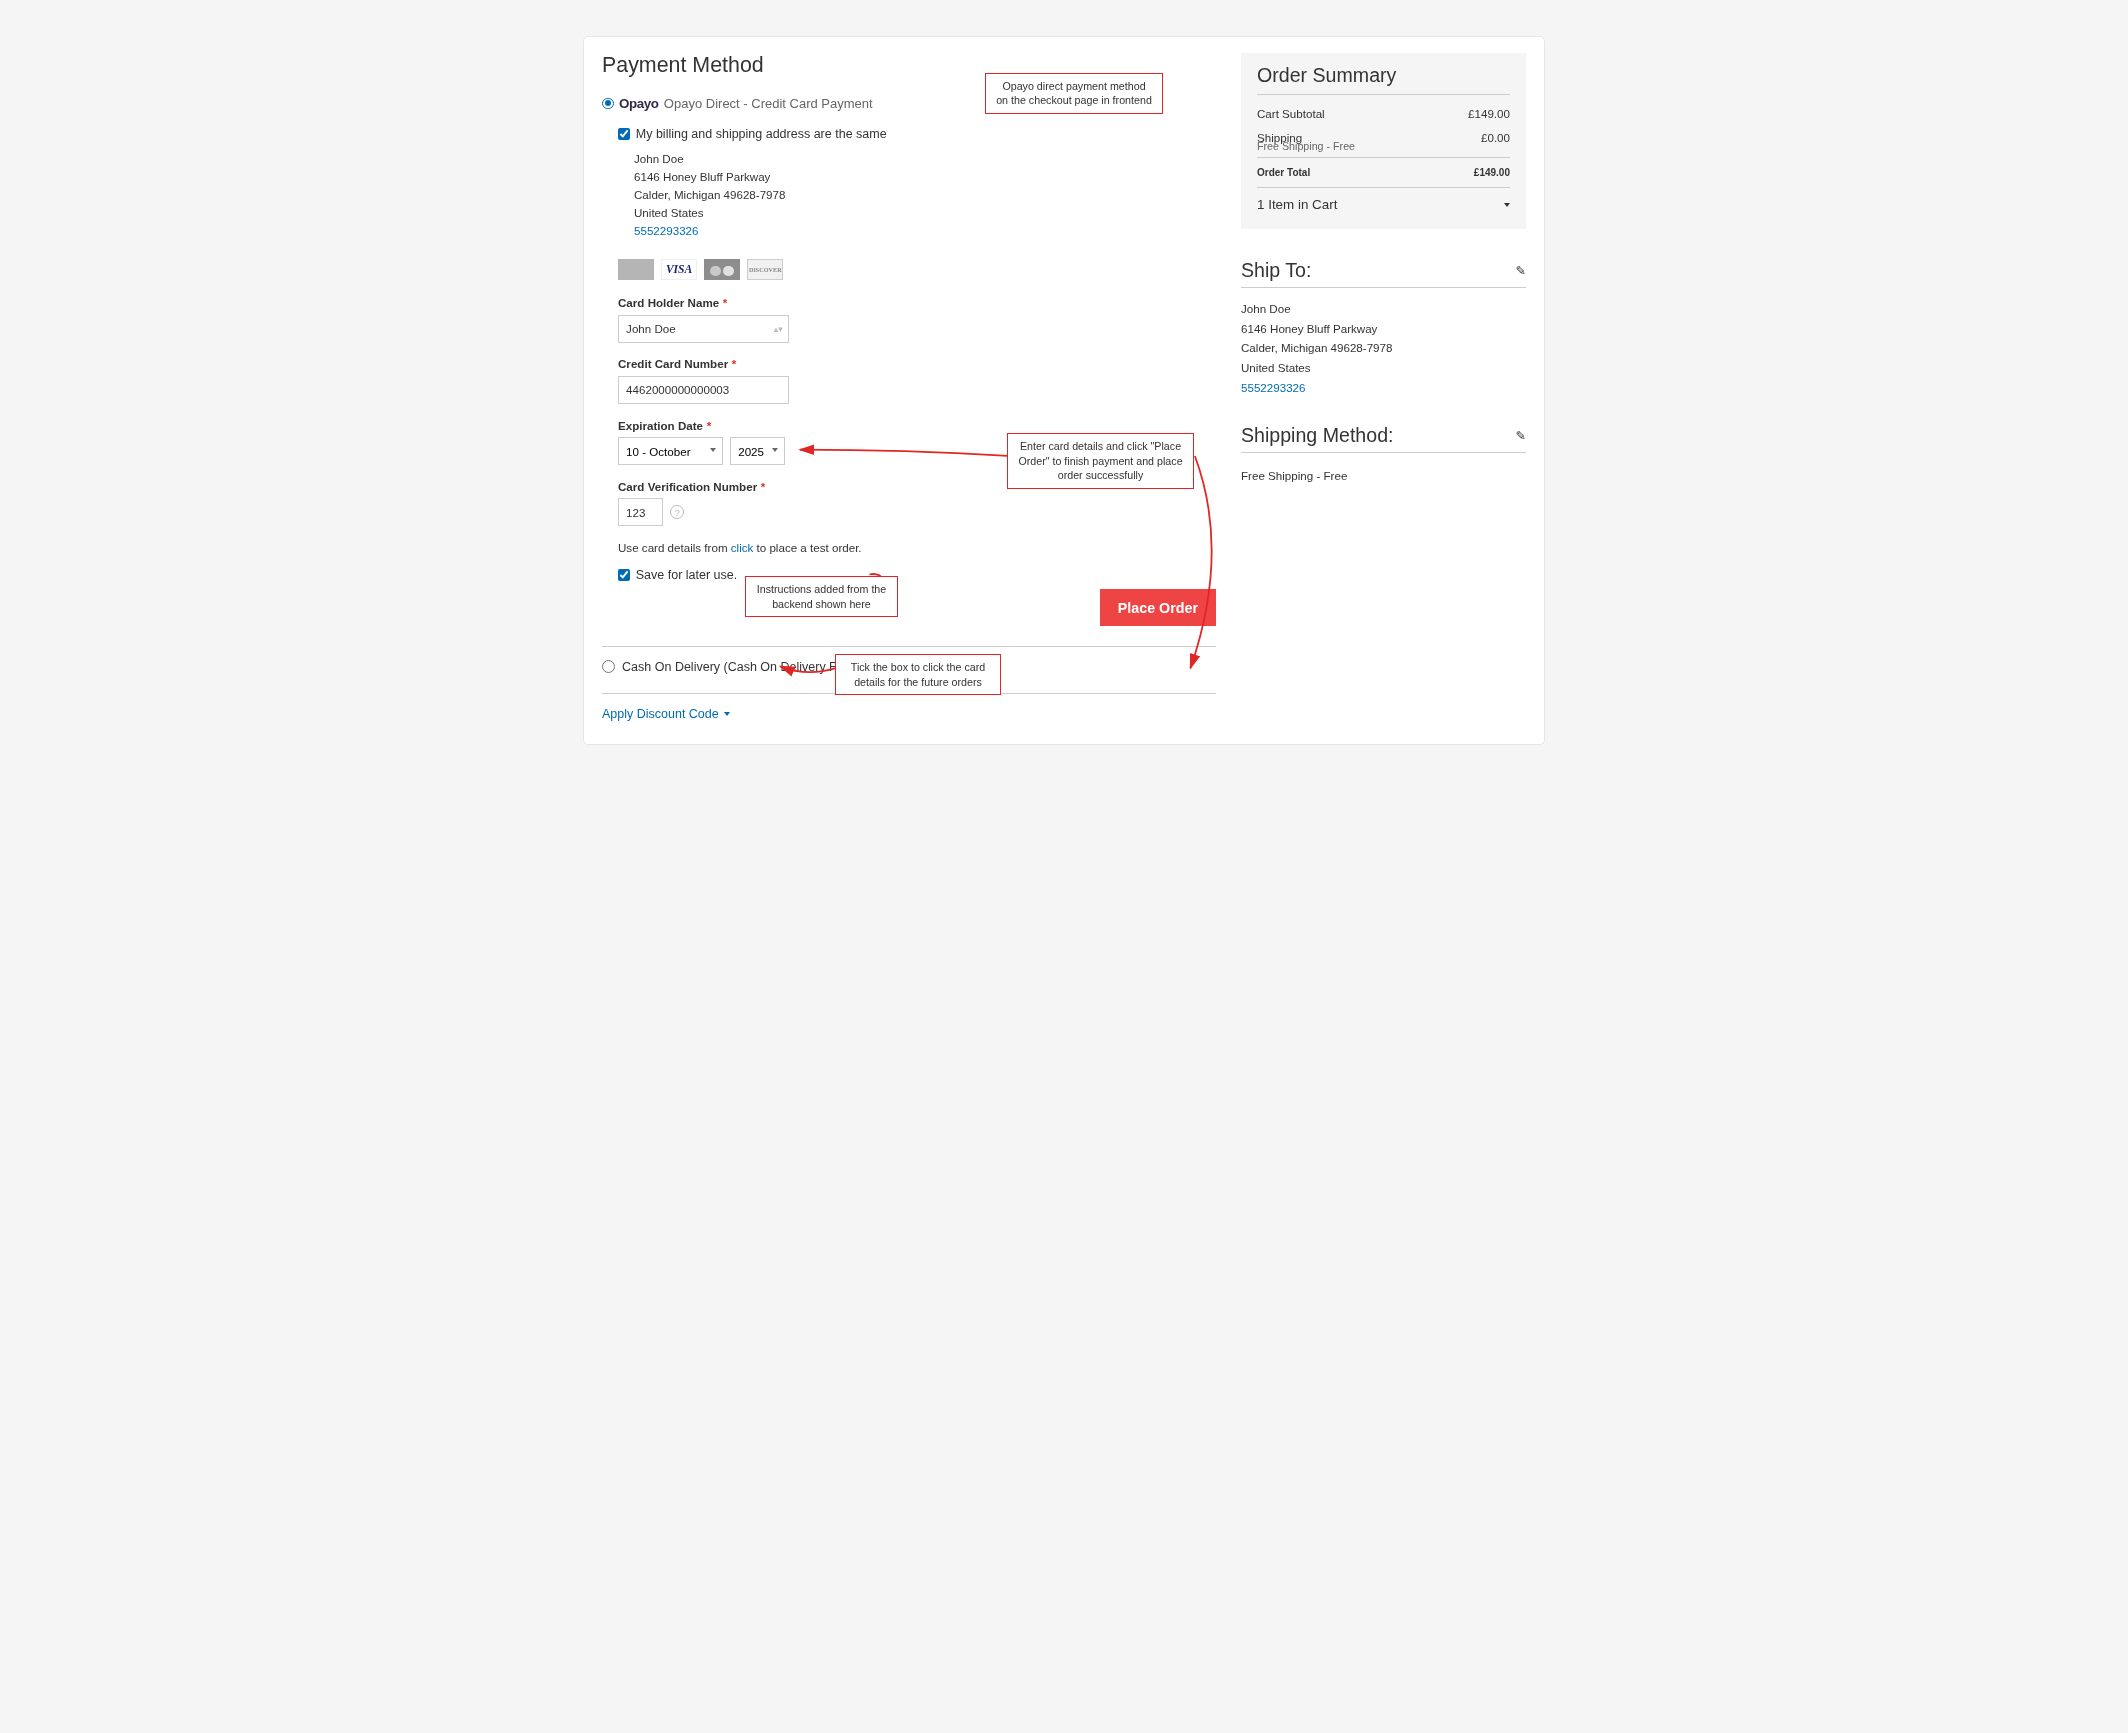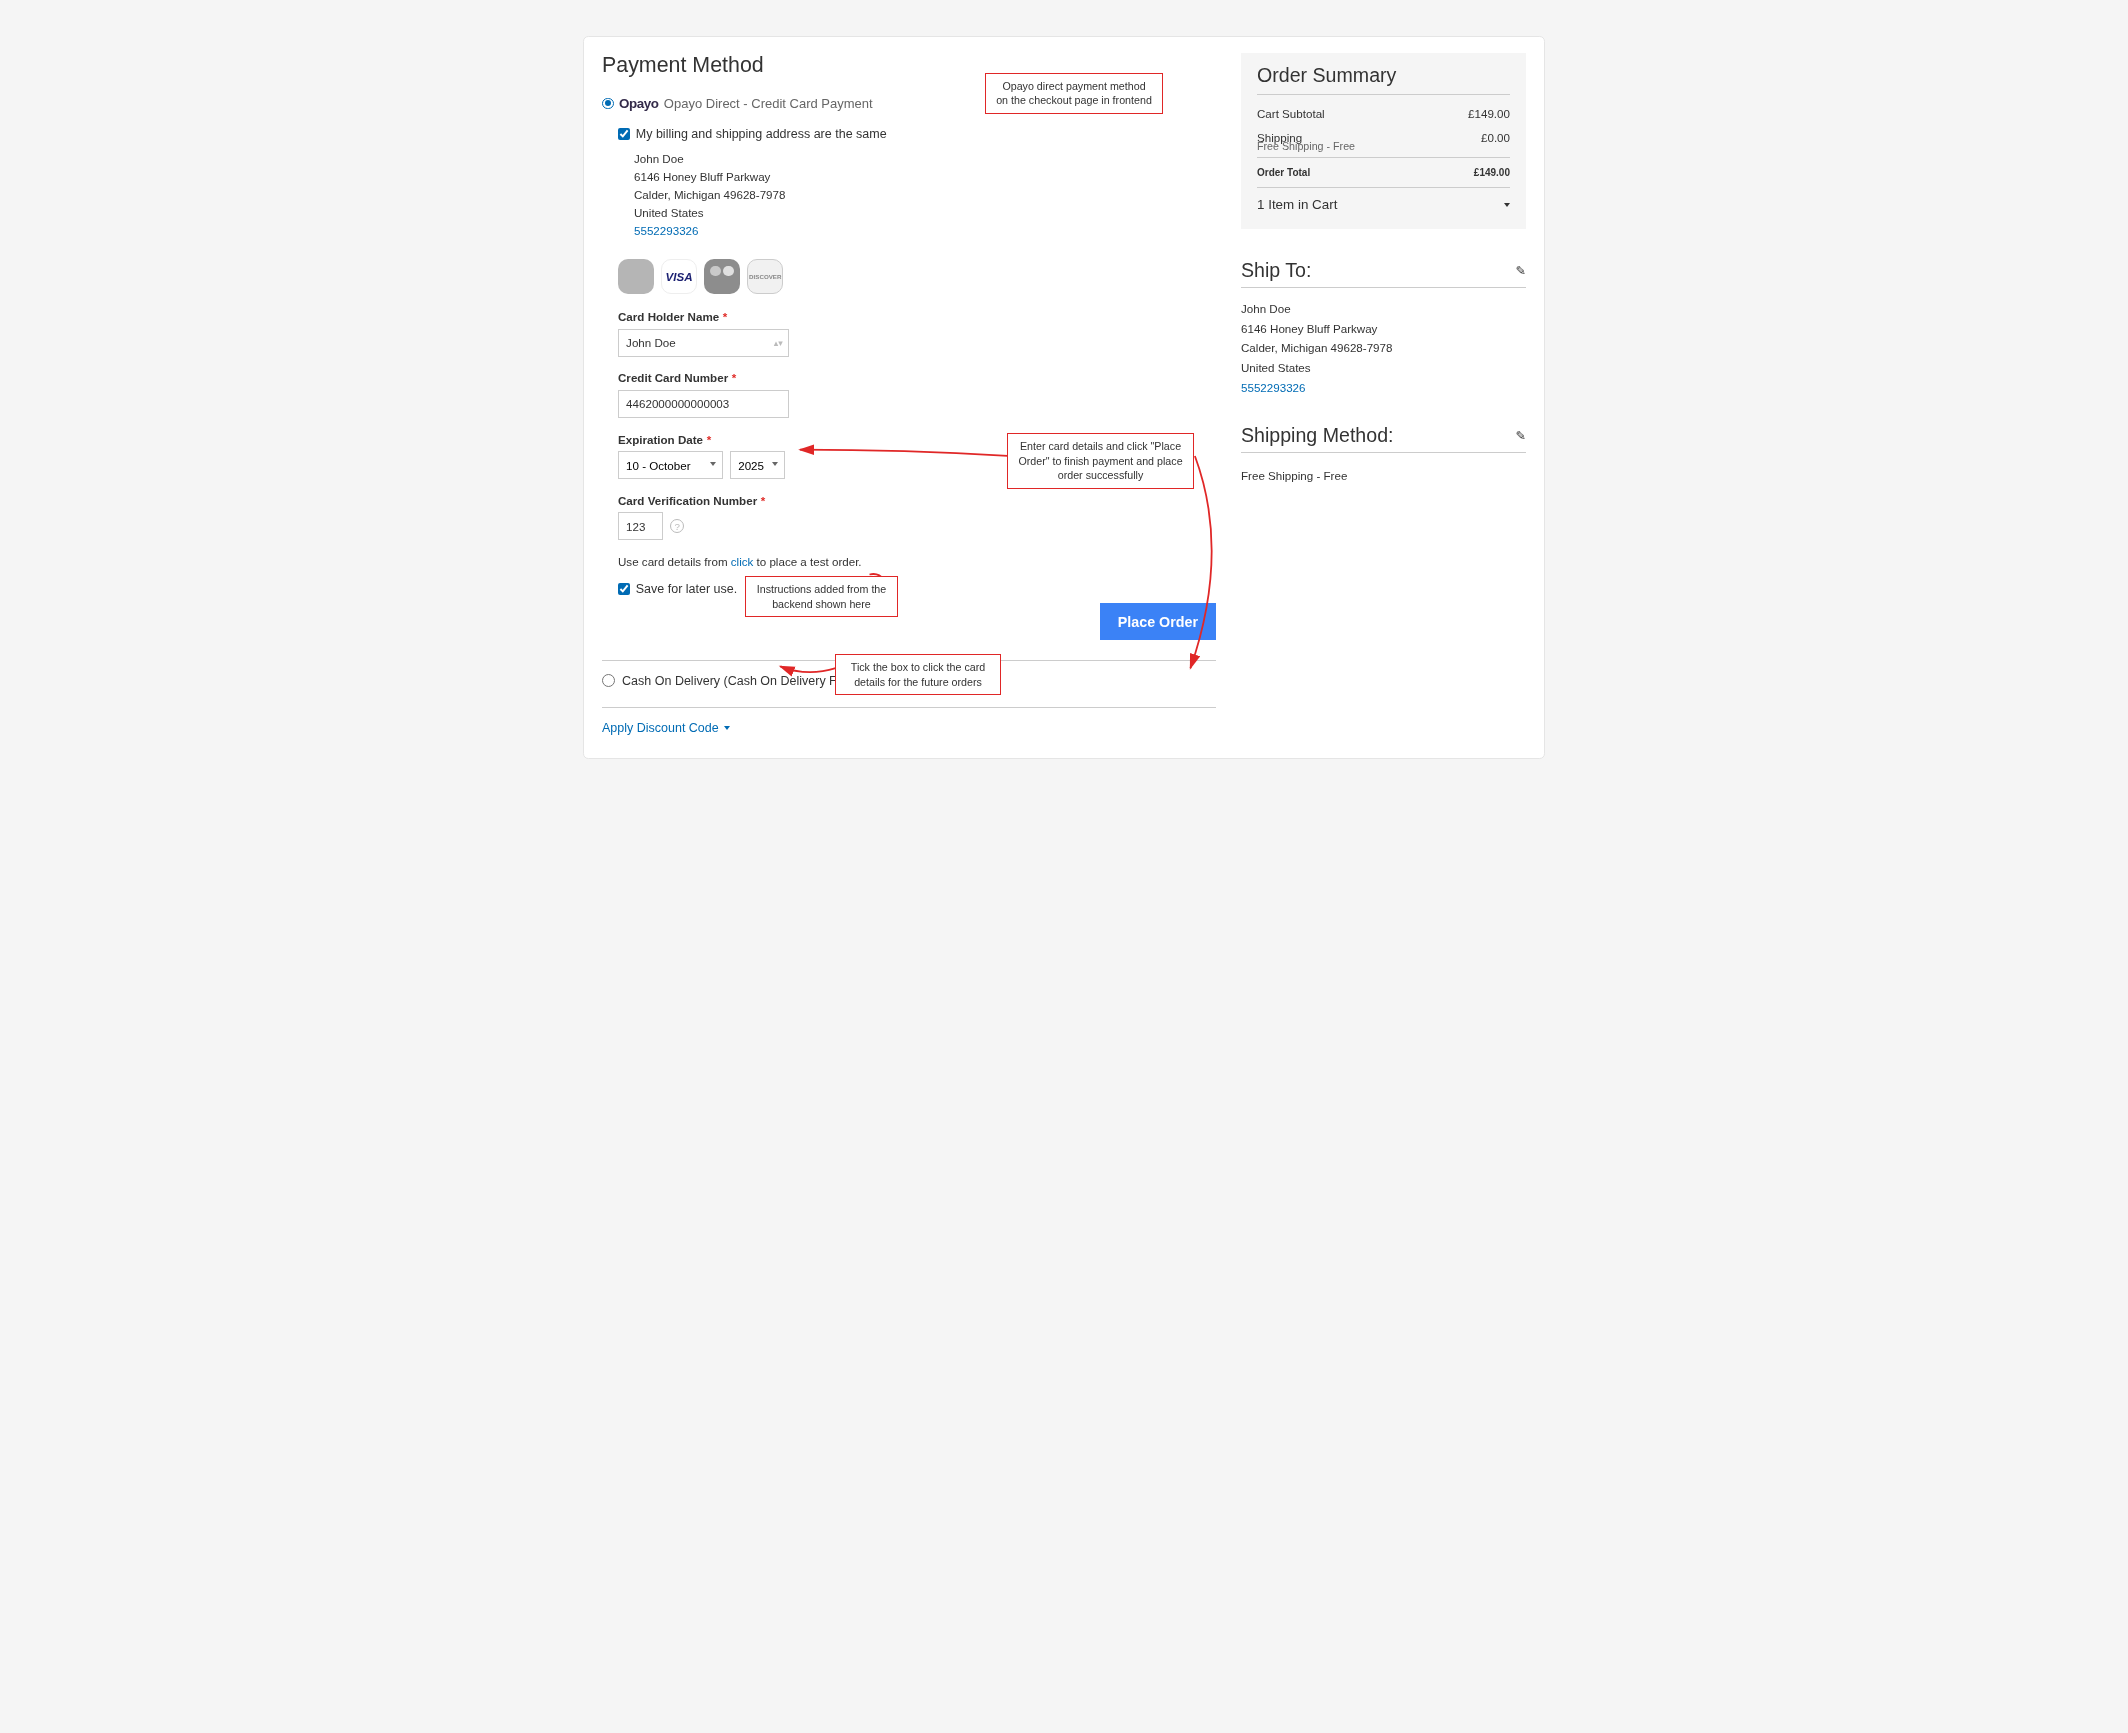--- a/index.html
+++ b/index.html
@@ -14,21 +14,21 @@
   .radio.checked::after { content:""; width:6.2px; height:6.2px; background:#006bb4; border-radius:50%; }
   .radio-plain { accent-color:#666; }
   .opayo-logo { font-weight:700; color:#342b4a; font-size:13.4px; letter-spacing:-0.4px; }
   .method-label { color:#666; font-size:13px; }
   .indent { padding-left:16px; }
   .billing-check { display:flex; align-items:center; gap:6.2px; margin:7.1px 0 9px; }
   input[type="checkbox"] { accent-color:#006bb4; width:11.6px; height:11.6px; cursor:pointer; }
   .address p { line-height:1.55; color:#333; font-size:11.6px; padding-left:16px;}
   .tel-link { color:#006bb4; text-decoration:none; cursor:pointer; }
   .card-icons { display:flex; gap:7.1px; margin:19.6px 0 16px; }
-  .card-icon { width:36px; height:35px; border-radius:10px; display:flex; align-items:center; justify-content:center; font-size:8px; font-weight:700; }
+  .card-icon { width:36px; height:21px; border-radius:0; display:flex; align-items:center; justify-content:center; font-size:8px; font-weight:700;font-family:Liberation Serif, serif; }
   .ci-amex { background:#b5b5b5; color:#fff;}
   .ci-visa { background:#fff; color:#1a1f71; font-style:italic; font-size:11.6px; border:0.9px solid #eee;}
   .ci-master { background:#8d8d8d; position:relative;}
   .ci-master::before { content:""; position:absolute; width:10.7px; height:10.7px; left:6.2px; top:6.2px; background:#c9c9c9; border-radius:50%;}
   .ci-master::after { content:""; position:absolute; width:10.7px; height:10.7px; right:6.2px; top:6.2px; background:#e0e0e0; border-radius:50%;}
   .ci-discover { background:#f1f1f1; color:#888; font-size:6.2px; border:0.9px solid #ccc;}
   .field { margin-bottom:14.3px; }
   .field-label { font-size:11.6px; font-weight:600; color:#333; margin-bottom:5.3px; display:block;}
   .req { color:#e02b27; margin-left:3.6px;}
   .input { height:28.5px; border:0.9px solid #ccc; padding:0 7.1px; font-size:11.6px; color:#333; background:#fff; }
@@ -40,21 +40,21 @@
   .select-wrap { position:relative; }
   .select-wrap::after { content:""; position:absolute; right:7.1px; top:11.6px; width:0; height:0; border-left:3.6px solid transparent; border-right:3.6px solid transparent; border-top:4.5px solid #666; pointer-events:none;}
   .w-month { width:105px; }
   .w-year { width:55px; }
   .cvv-row { display:flex; align-items:center; gap:7.1px;}
   .help-icon { width:14.3px; height:14.3px; border:0.9px solid #bbb; border-radius:50%; color:#bbb; font-size:9.8px; display:flex; align-items:center; justify-content:center; cursor:pointer;}
   .instructions { font-size:11.6px; color:#333; margin:10.7px 0 14.3px; }
   .instructions a { color:#006bb4; text-decoration:none;}
   .save-row { display:flex; align-items:center; gap:6.2px; margin-top:12.5px;}
   .place-order-row { display:flex; justify-content:flex-end; margin-top:7.1px;}
-  .btn-place { background:#3b82f6; color:#fff; border:none; padding:10.7px 18px; font-size:14.3px; font-weight:600; cursor:pointer;}
+  .btn-place { background:#ef4444; color:#fff; border:none; padding:10.7px 18px; font-size:14.3px; font-weight:600; cursor:pointer;}
   .divider { border:none; border-top:0.9px solid #ccc; margin:19.6px 0 12.5px;}
   .cod-row { display:flex; align-items:center; gap:7.1px;}
   .discount { color:#006bb4; font-size:12.5px; display:flex; align-items:center; gap:5.3px; margin-top:0; cursor:pointer;}
   .chev { display:inline-block; width:0; height:0; border-left:3.6px solid transparent; border-right:3.6px solid transparent; border-top:4.5px solid #006bb4;}
   
   .summary-box { background:#f5f5f5; padding:10.7px 16px 14.3px; margin-bottom:25px;}
   .summary-title { font-size:19.6px; font-weight:400; color:#333; margin-bottom:7.1px; border-bottom:0.9px solid #ccc; padding-bottom:7.1px;}
   .sum-row { display:flex; justify-content:space-between; padding:5.3px 0; font-size:11.6px;}
   .sum-ship-method { font-size:10.7px; color:#666; margin-top:-3.6px; margin-bottom:5.3px;}
   .sum-total { display:flex; justify-content:space-between; padding:9px 0; border-top:0.9px solid #ccc; font-weight:700; font-size:10px;}

